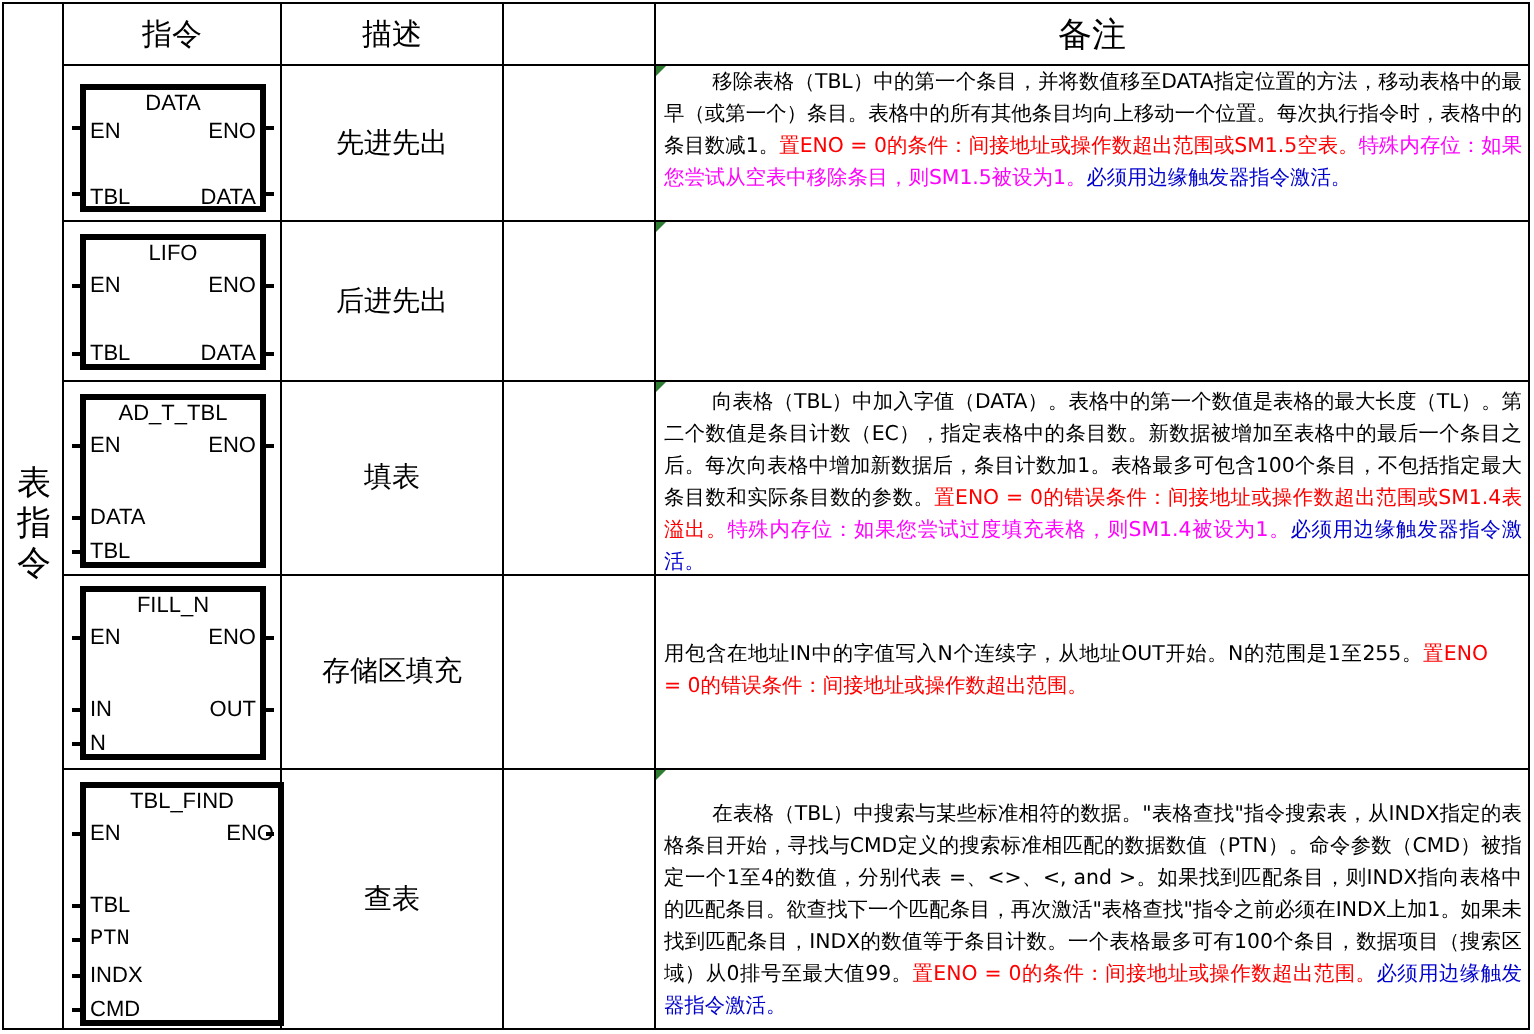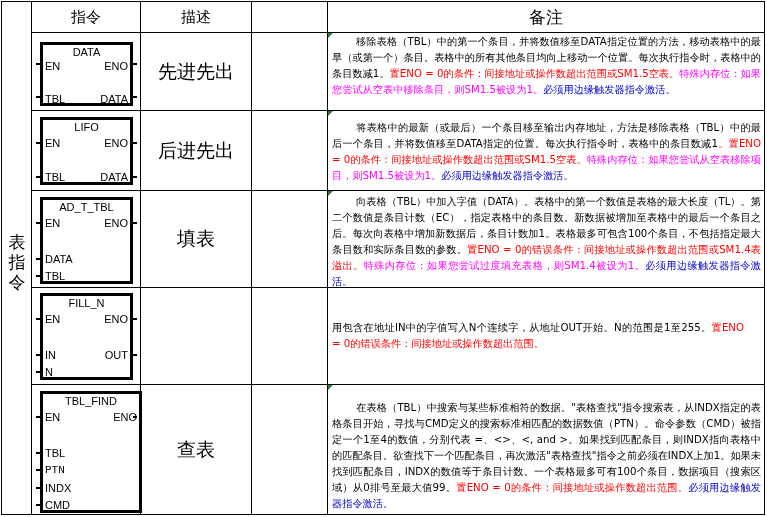--- a/index.html
+++ b/index.html
@@ -4,21 +4,21 @@
 <style>
   html, body { margin: 0; padding: 0; background: #ffffff; }
   body { width: 767px; height: 517px; position: relative; overflow: hidden;
          font-family: "DejaVu Sans", sans-serif; color: #000; }
   .grid { position: absolute; left: 1px; top: 1px; width: 764px; height: 514px;
           border: 1px solid #000; box-sizing: border-box; }
   .vline { position: absolute; top: 0; width: 1px; background: #000; }
   .hline { position: absolute; height: 1px; background: #000; }
   .cell { position: absolute; box-sizing: border-box; display: flex; align-items: center; justify-content: center; }
   .hdr { font-size: 15px; }
-  .desc { font-size: 19px; }
+  .desc { font-size: 14px; }
   .cat { position: absolute; left: 0; width: 30px; top: 230px; font-size: 17px; line-height: 20px;
          text-align: center; }
   .cat span { display: block; }
   .remark { position: absolute; box-sizing: border-box; font-size: 10.2px; line-height: 16px;
             padding: 0 3px 0 4px; font-family: "DejaVu Sans", sans-serif; text-align: justify;
             word-break: break-all; }
   .remark .indent { display: inline-block; width: 24px; }
   .red { color: #ff0000; margin-top: 24px; }
   .mag { color: #ff00ff; }
   .blue { color: #0000cc; }
@@ -81,21 +81,20 @@
     <div class="pin r" style="top:17px;">ENO</div>
     <div class="pin r" style="top:51px;">DATA</div>
   </div>
   <div class="stub" style="left:34px;top:140px;"></div>
   <div class="stub" style="left:34px;top:174px;"></div>
   <div class="stub" style="left:131px;top:140px;"></div>
   <div class="stub" style="left:131px;top:174px;"></div>
   <div class="cell desc" style="left:139px;top:109px;width:110px;height:79px;">后进先出</div>
   <div class="cell" style="left:250px;top:109px;width:75px;height:79px;"></div>
   <div class="tri" style="left:326px;top:109px;"></div>
-  <div class="remark" style="left:326px;top:118px;width:436px;height:70px;"><span class="indent"></span><span>将表格中的最新（或最后）一个条目移至输出内存地址，方法是移除表格（TBL）中的最后一个条目，并将数值移至DATA指定的位置。每次执行指令时，表格中的条目数减1</span><span class="red">。置ENO = 0的条件：间接地址或操作数超出范围或SM1.5空表。</span><span class="mag">特殊内存位：如果您尝试从空表移除项目，则SM1.5被设为1。</span><span class="blue">必须用边缘触发器指令激活。</span></div>
 
   <div class="lad" style="left:38px;top:195px;width:93px;height:87px;">
     <div class="title">AD_T_TBL</div>
     <div class="pin l" style="top:17px;">EN</div>
     <div class="pin l" style="top:53px;">DATA</div>
     <div class="pin l" style="top:70px;">TBL</div>
     <div class="pin r" style="top:17px;">ENO</div>
   </div>
   <div class="stub" style="left:34px;top:220px;"></div>
   <div class="stub" style="left:34px;top:256px;"></div>
@@ -112,20 +111,21 @@
     <div class="pin l" style="top:53px;">IN</div>
     <div class="pin l" style="top:70px;">N</div>
     <div class="pin r" style="top:17px;">ENO</div>
     <div class="pin r" style="top:53px;">OUT</div>
   </div>
   <div class="stub" style="left:34px;top:316px;"></div>
   <div class="stub" style="left:34px;top:352px;"></div>
   <div class="stub" style="left:34px;top:369px;"></div>
   <div class="stub" style="left:131px;top:316px;"></div>
   <div class="stub" style="left:131px;top:352px;"></div>
+  <div class="cell desc" style="left:139px;top:286px;width:110px;height:96px;">存储区填充</div>
   <div class="cell" style="left:250px;top:286px;width:75px;height:96px;"></div>
   <div class="remark" style="left:326px;top:318px;width:436px;height:40px;padding-right:20px;"><span>用包含在地址IN中的字值写入N个连续字，从地址OUT开始。N的范围是1至255。</span><span class="red">置ENO = 0的错误条件：间接地址或操作数超出范围。</span></div>
 
   <div class="lad" style="left:38px;top:389px;width:102px;height:122px;">
     <div class="title">TBL_FIND</div>
     <div class="pin l" style="top:17px;">EN</div>
     <div class="pin l" style="top:53px;">TBL</div>
     <div class="pin l" style="top:70px;font-family:Liberation Mono, monospace;">PTN</div>
     <div class="pin l" style="top:88px;text-align:center;">INDX</div>
     <div class="pin l" style="top:105px;">CMD</div>

